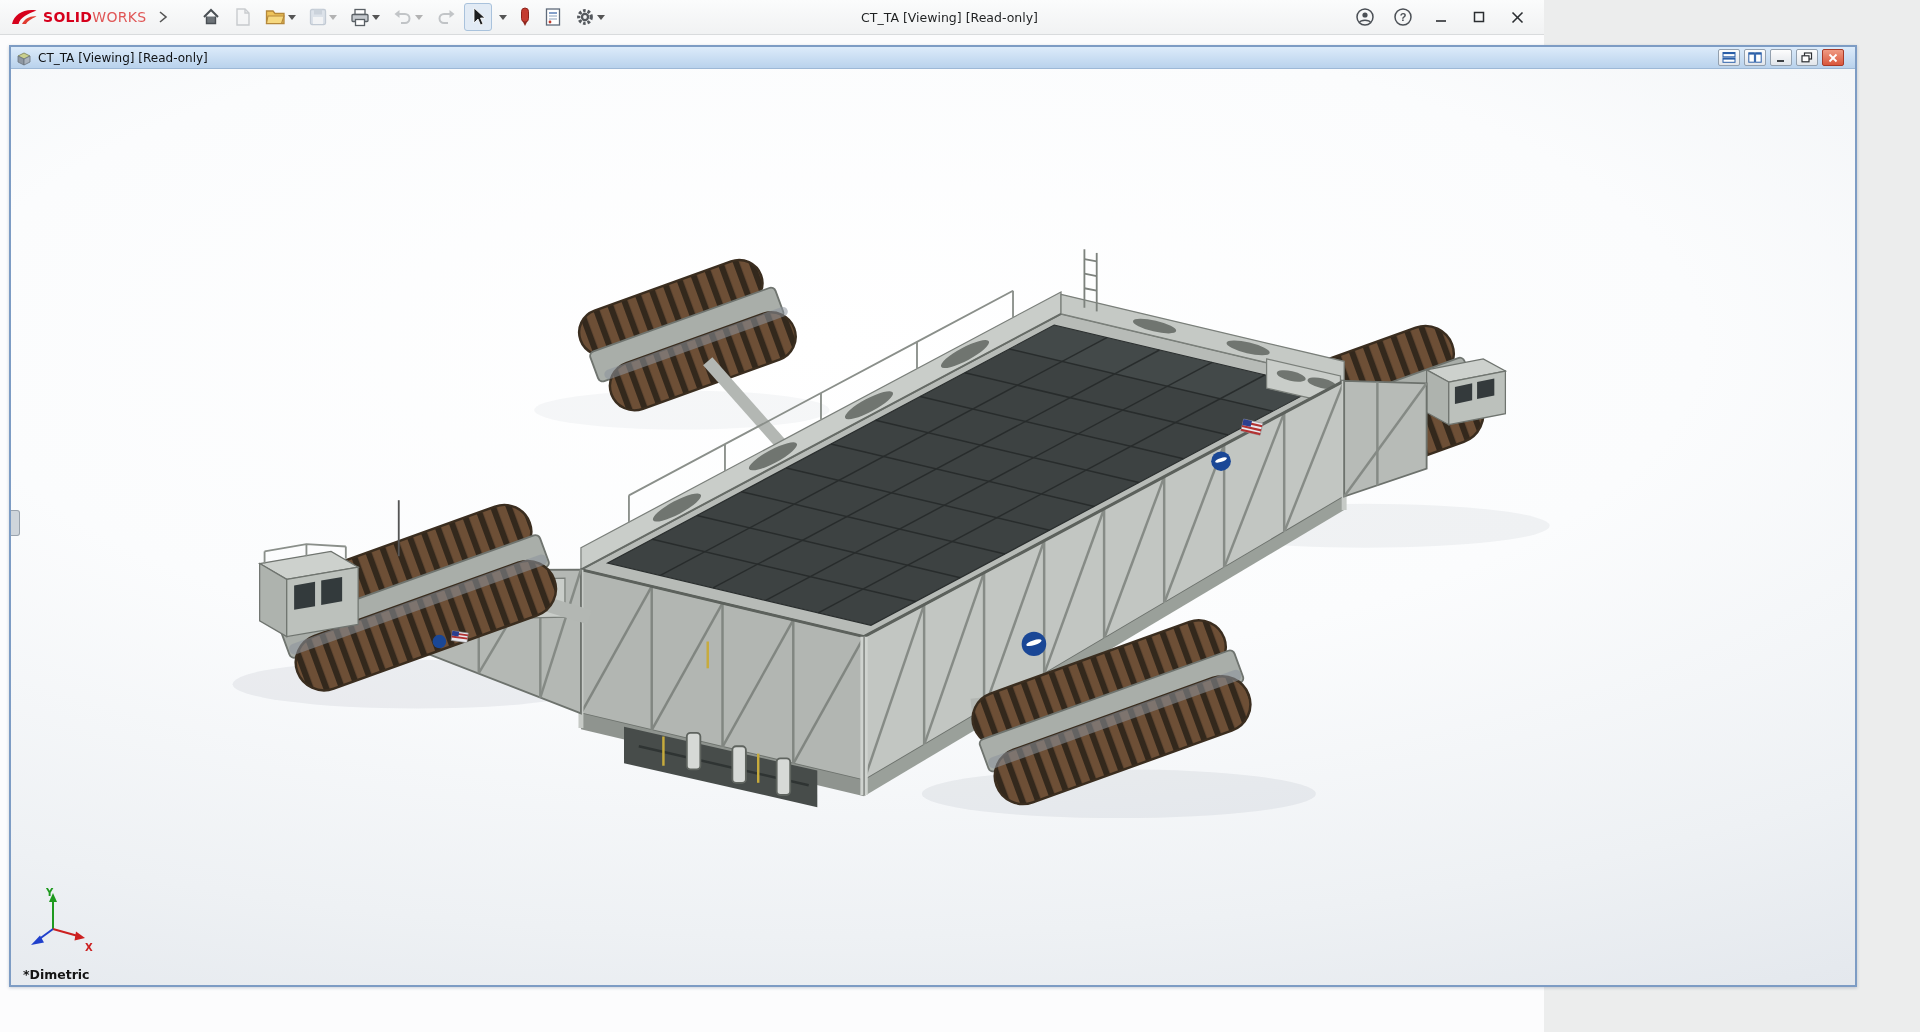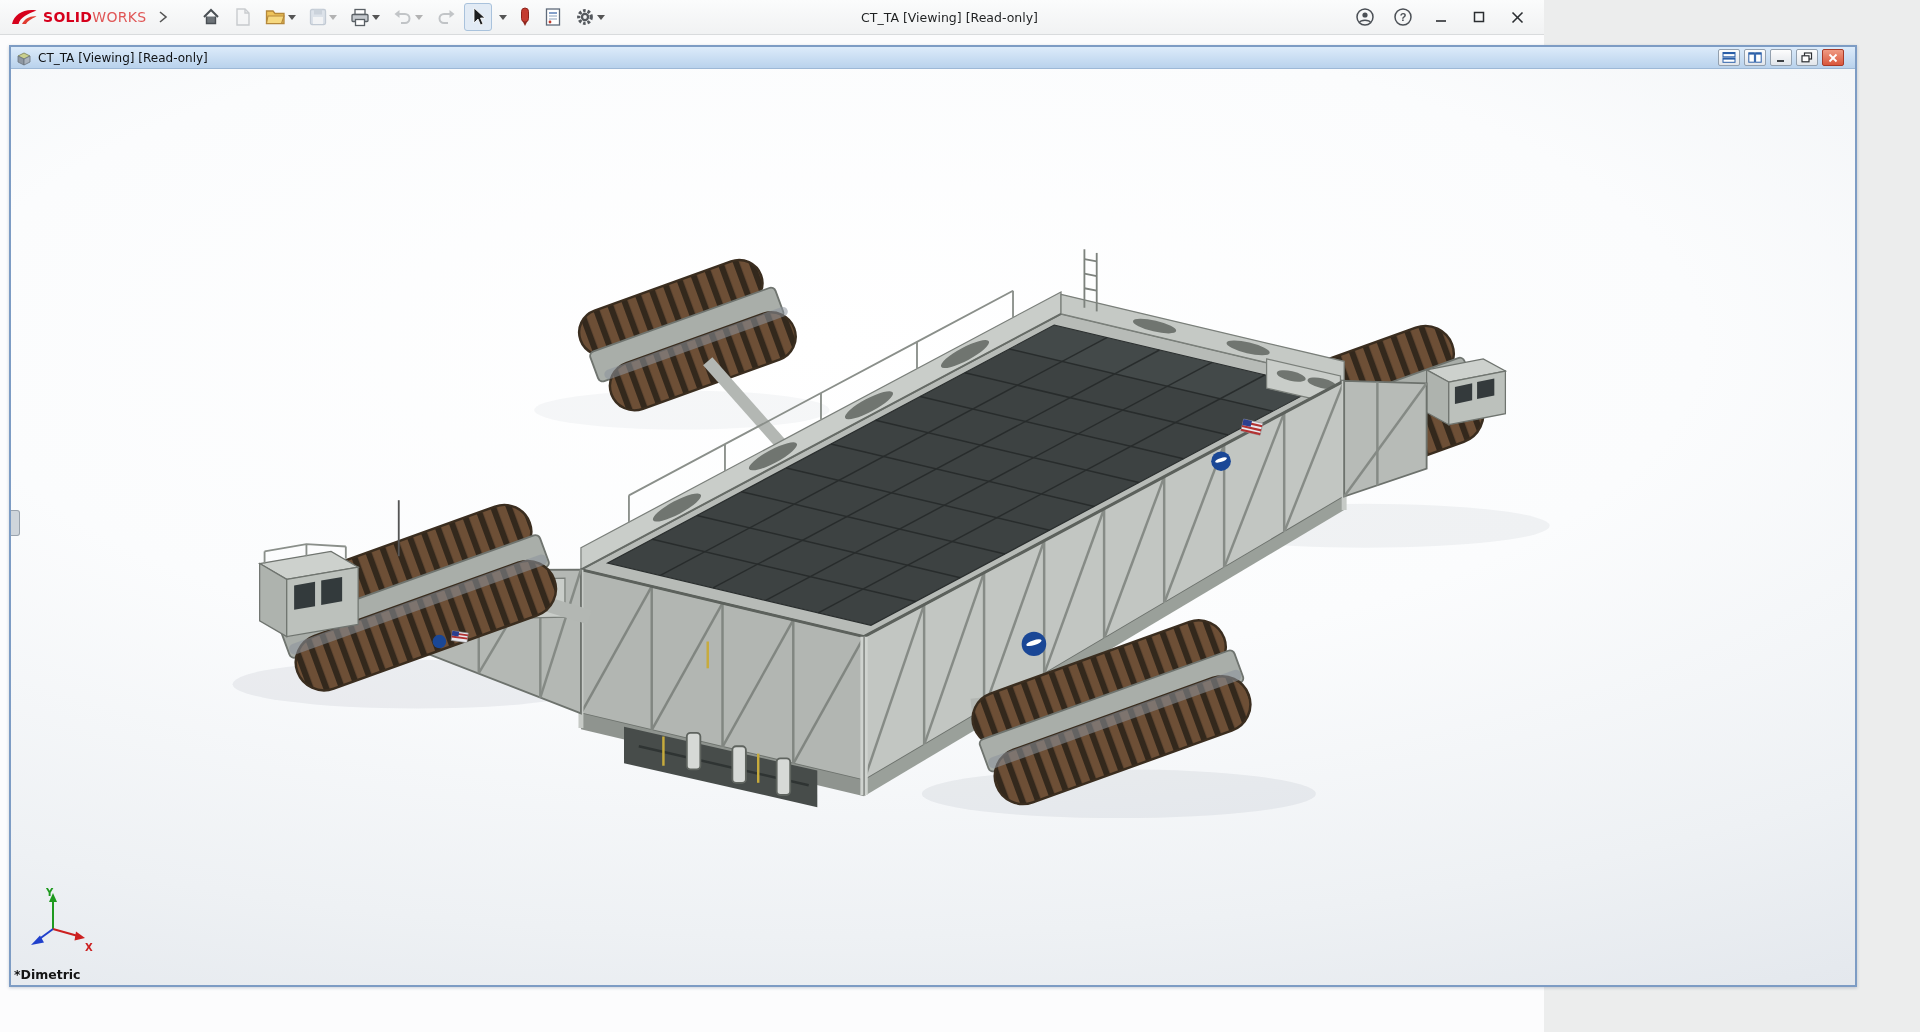--- a/index.html
+++ b/index.html
@@ -38,21 +38,21 @@
   .doc-btn { width:22px; height:17px; display:flex; align-items:center; justify-content:center;
     background:linear-gradient(#fdfdfd,#e1e5ea); border:1px solid #93a0ae; border-radius:2px; }
   .doc-btn.close { background:linear-gradient(#ef9a82,#d9563c); border-color:#a73a28; }
 
   
   .viewport { position:absolute; left:0; right:0; top:22px; bottom:0; overflow:hidden;
     background:radial-gradient(ellipse 125% 95% at 44% 30%, #ffffff 0%, #fbfcfd 38%, #eef1f4 68%, #dce1e8 100%); }
   .model-svg { position:absolute; inset:0; width:100%; height:100%; }
   .triad { position:absolute; left:8px; bottom:22px; width:80px; height:80px; }
   .triad text { font-family:"DejaVu Sans",sans-serif; font-size:10px; font-weight:bold; }
-  .view-label { position:absolute; left:3px; bottom:3px; font-size:12.5px; font-weight:600; color:#141414; }
+  .view-label { position:absolute; left:12px; bottom:3px; font-size:12.5px; font-weight:600; color:#141414; }
   .edge-handle { position:absolute; left:0; top:441px; width:9px; height:26px;
     background:#cfd5db; border:1px solid #9aa3ad; border-left:none; border-radius:0 3px 3px 0; }
 </style>
 </head>
 <body>
 
 <div class="app">
 
   <header class="titlebar">
     <div class="brand">

